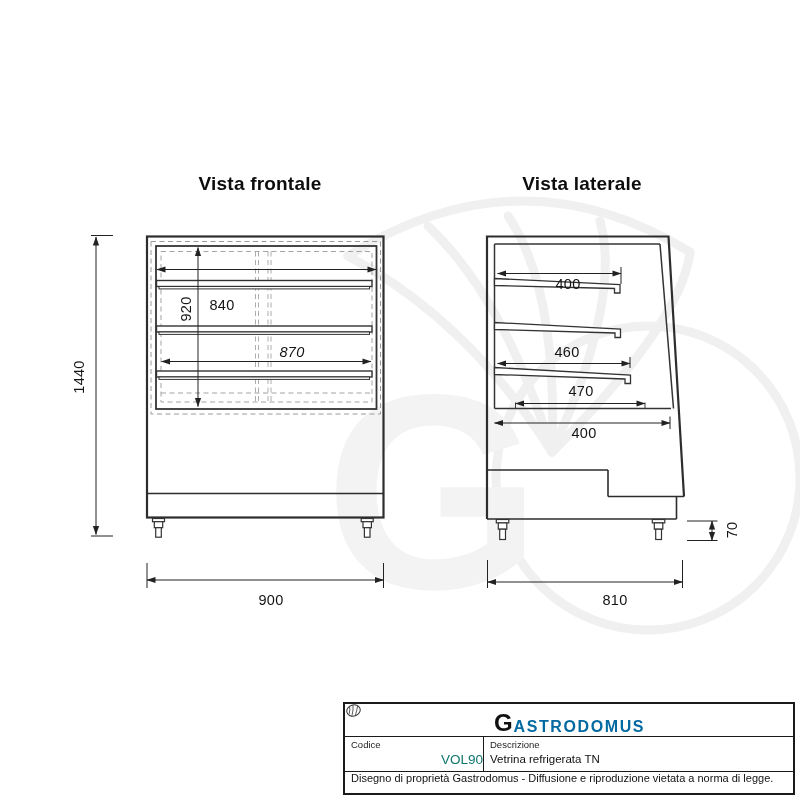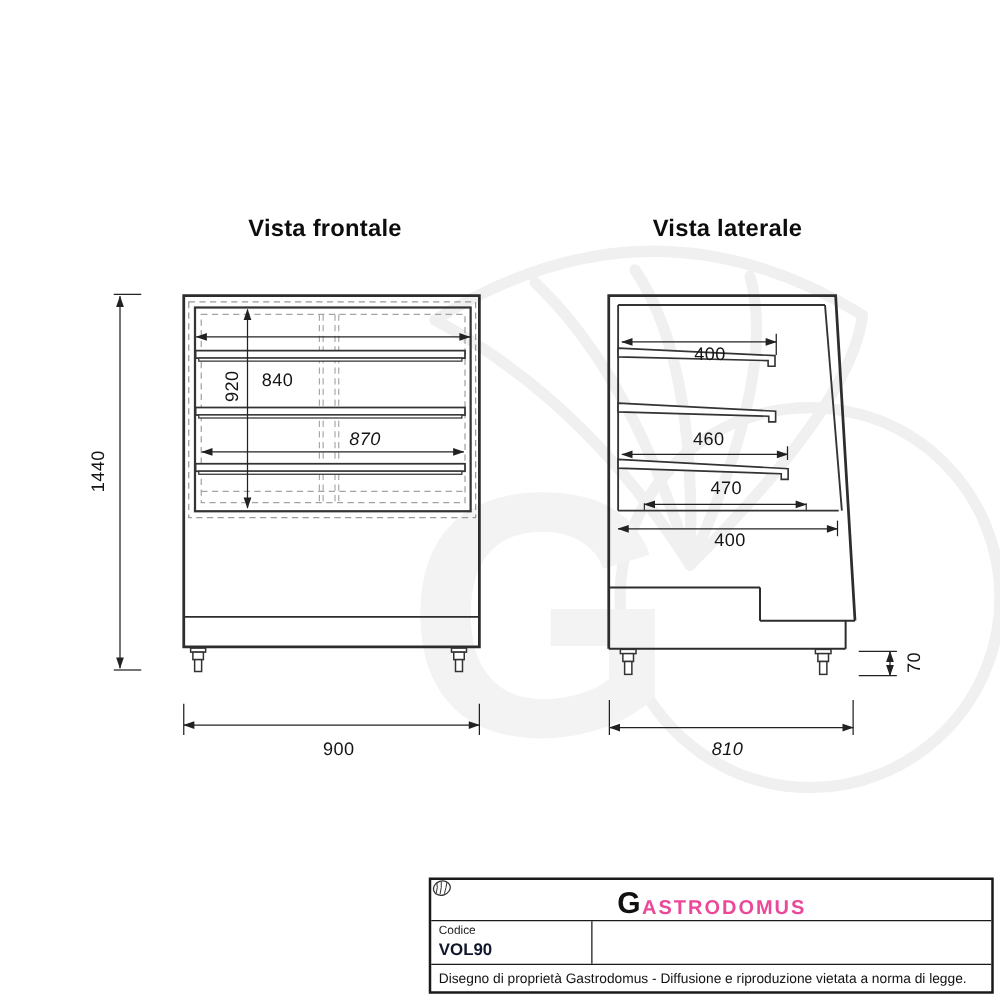--- a/index.html
+++ b/index.html
@@ -23,29 +23,29 @@
     position:absolute;left:343px;top:702px;width:452px;height:93px;
     border:2px solid #1a1a1a;box-sizing:border-box;background:#ffffff;
   }
   .tb-row1{
     height:33px;border-bottom:1.5px solid #1a1a1a;box-sizing:border-box;
     display:flex;align-items:flex-end;justify-content:center;padding-bottom:1px;
   }
   .brand{display:flex;align-items:flex-end;line-height:1;}
   .brand .hat{margin-right:1px;margin-bottom:14px;}
   .brand .g{font-size:24px;font-weight:bold;letter-spacing:1px;color:#111;}
-  .brand .rest{font-size:16px;font-weight:bold;letter-spacing:1.6px;color:#ec4899;}
+  .brand .rest{font-size:16px;font-weight:bold;letter-spacing:1.6px;color:#0369a1;}
   .tb-row2{height:35px;display:flex;box-sizing:border-box;border-bottom:1.5px solid #1a1a1a;}
   .tb-cell{box-sizing:border-box;padding:2px 0 0 6px;}
-  .tb-cell.c1{width:129px;border-right:1.5px solid #1a1a1a;}
+  .tb-cell.c1{width:139px;border-right:1.5px solid #1a1a1a;}
   .tb-cell.c2{flex:1;}
   .tb-label{font-size:9.5px;color:#222;}
-  .tb-code{font-size:13.5px;font-weight:bold;margin-top:2px;color:#0f172a;}
+  .tb-code{font-size:13.5px;font-weight:normal;margin-top:2px;color:#0f766e;text-align:right;}
   .tb-desc{font-size:11.5px;margin-top:3px;color:#111;}
-  .tb-row3{height:21px;display:flex;align-items:center;padding-left:6px;font-size:11px;color:#111;}
+  .tb-row3{height:21px;display:flex;align-items:flex-start;padding-left:6px;font-size:11px;color:#111;}
 </style>
 </head>
 <body>
 
 <div id="stage">
 
   <svg width="800" height="800" viewBox="0 0 800 800">
     <defs>
       <marker id="as" markerWidth="10" markerHeight="8" refX="0.5" refY="4" orient="auto" markerUnits="userSpaceOnUse">
         <path d="M0,4 L9,0.9 L9,7.1 Z" fill="#222"></path>
@@ -176,21 +176,21 @@
   <div class="dim rot" style="left:186px;top:309px;">920</div>
   <div class="dim" style="left:292px;top:352px;font-style:italic;">870</div>
   <div class="dim rot" style="left:79px;top:377px;">1440</div>
   <div class="dim" style="left:254px;top:600px;margin-left:17px;">900</div>
 
   <div class="dim" style="left:568px;top:263px;margin-top:21px;">400</div>
   <div class="dim" style="left:567px;top:352px;">460</div>
   <div class="dim" style="left:581px;top:391px;text-align:right;">470</div>
   <div class="dim" style="left:584px;top:433px;">400</div>
   <div class="dim rot" style="left:732px;top:530px;">70</div>
-  <div class="dim" style="left:582px;top:600px;font-style:italic;">810</div>
+  <div class="dim" style="left:615px;top:600px;">810</div>
 
   <div class="tb">
     <div class="tb-row1">
       <div class="brand">
         <span class="hat">
           <svg width="17" height="15" viewBox="0 0 17 15">
             <g fill="#ffffff" stroke="#333" stroke-width="1">
               <ellipse cx="8.5" cy="6.5" rx="6.8" ry="5.6" transform="rotate(-18 8.5 6.5)"></ellipse>
             </g>
             <g fill="none" stroke="#333" stroke-width="0.8">
@@ -202,19 +202,23 @@
         </span>
         <span class="g">G</span>
         <span class="rest">ASTRODOMUS</span>
       </div>
     </div>
     <div class="tb-row2">
       <div class="tb-cell c1">
         <div class="tb-label">Codice</div>
         <div class="tb-code">VOL90</div>
       </div>
+      <div class="tb-cell c2">
+        <div class="tb-label">Descrizione</div>
+        <div class="tb-desc">Vetrina refrigerata TN</div>
+      </div>
     </div>
     <div class="tb-row3">
       <span>Disegno di proprietà Gastrodomus - Diffusione e riproduzione vietata a norma di legge.</span>
     </div>
   </div>
 
 </div>
 
 </body></html>

